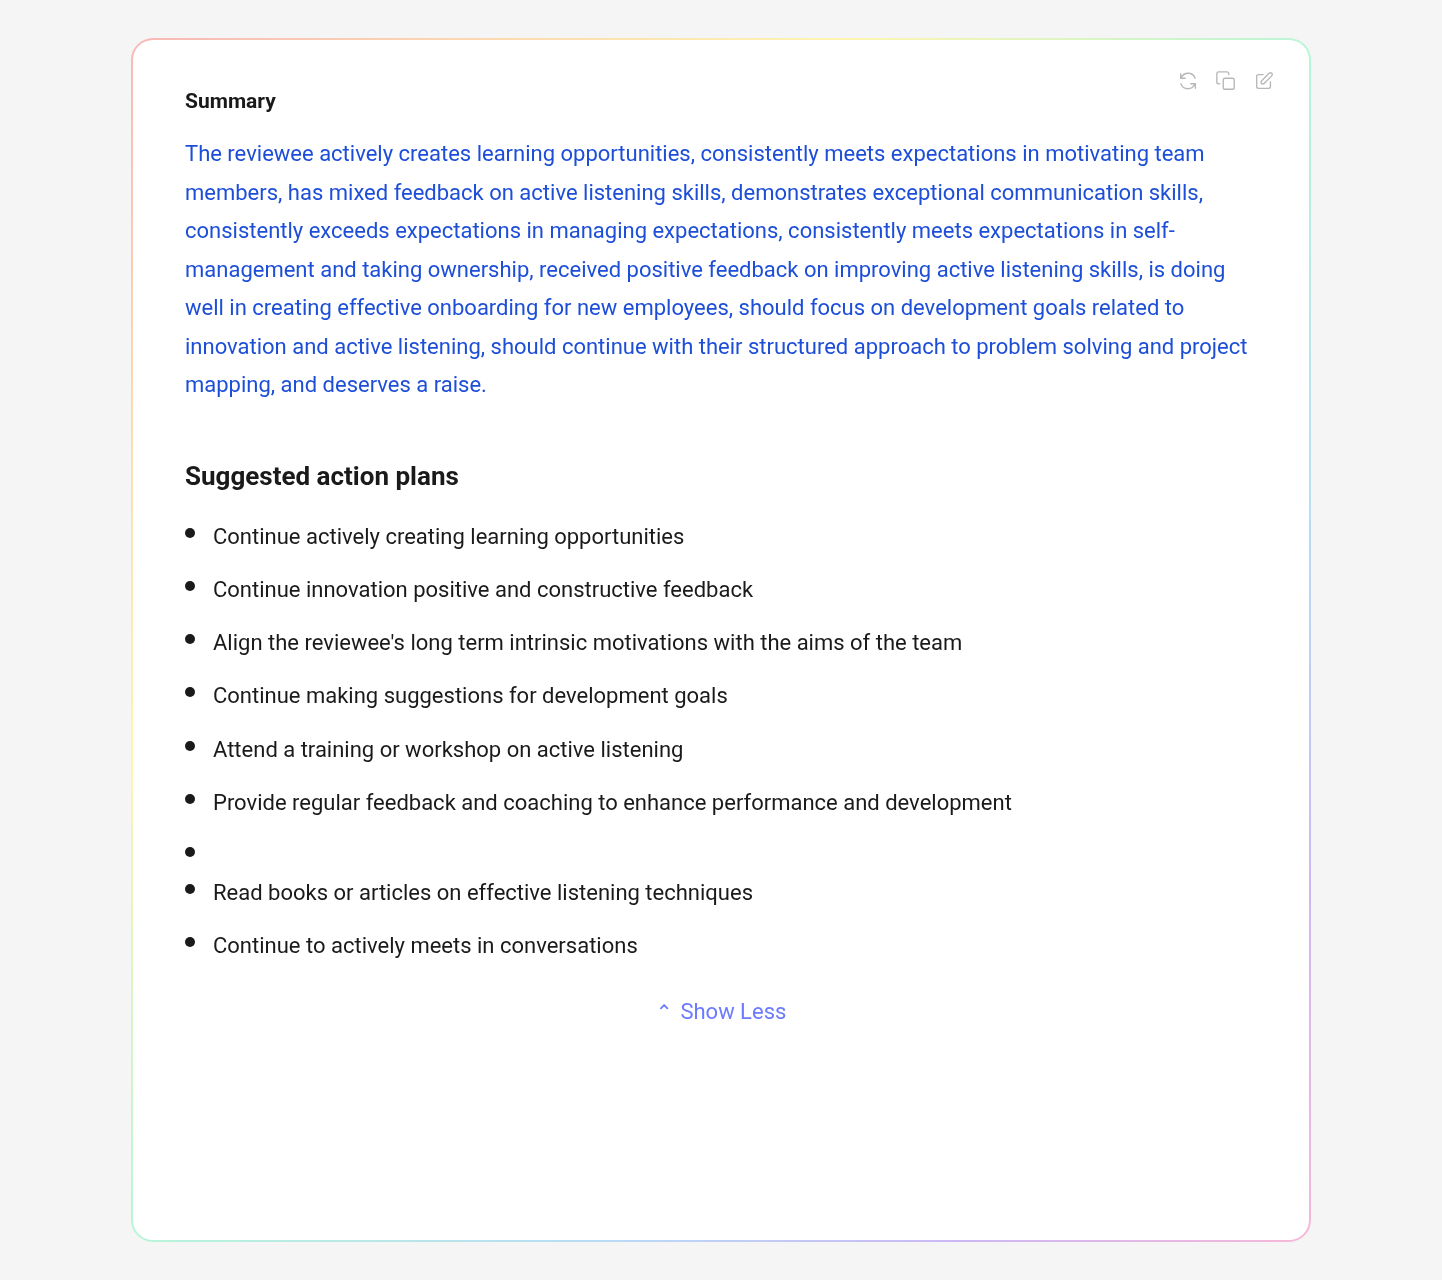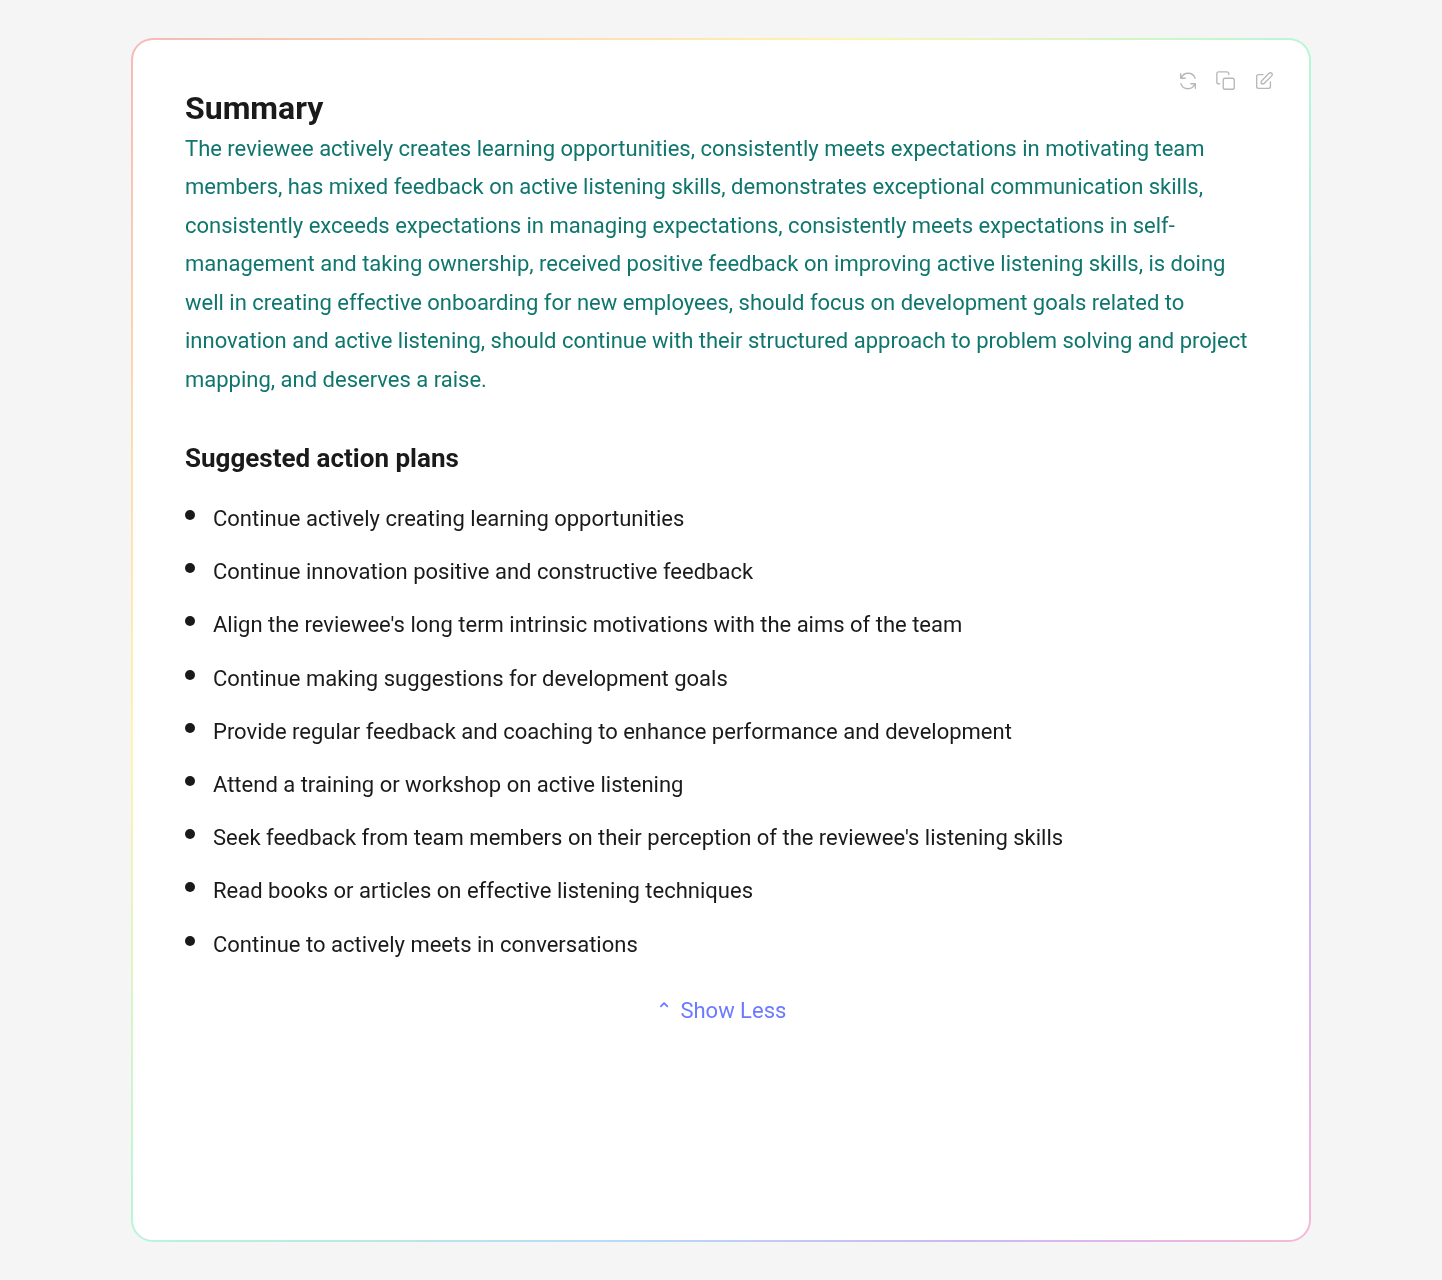--- a/index.html
+++ b/index.html
@@ -55,31 +55,32 @@
 
     .toolbar-icon svg {
       width: 22px;
       height: 22px;
       fill: none;
       stroke: #b8b8b8;
       stroke-width: 1.5;
     }
 
     .section-title {
-      font-size: 32px;
+      font-size: 21px;
       font-weight: 700;
       color: #1a1a1a;
+      margin-bottom: 20px;
       line-height: 1.3;
     }
 
     .summary-text {
       font-size: 22px;
       line-height: 1.75;
-      color: #0f766e;
-      margin-bottom: 44px;
+      color: #1d4ed8;
+      margin-bottom: 56px;
     }
 
     .action-plans-title {
       font-size: 26px;
       font-weight: 700;
       color: #1a1a1a;
       margin-bottom: 28px;
     }
 
     .action-list {
@@ -175,29 +176,28 @@
         <li>
           <span class="bullet"></span>
           <span>Align the reviewee's long term intrinsic motivations with the aims of the team</span>
         </li>
         <li>
           <span class="bullet"></span>
           <span>Continue making suggestions for development goals</span>
         </li>
         <li>
           <span class="bullet"></span>
+          <span>Attend a training or workshop on active listening</span>
+        </li>
+        <li>
+          <span class="bullet"></span>
           <span>Provide regular feedback and coaching to enhance performance and development</span>
         </li>
         <li>
           <span class="bullet"></span>
-          <span>Attend a training or workshop on active listening</span>
-        </li>
-        <li>
-          <span class="bullet"></span>
-          <span>Seek feedback from team members on their perception of the reviewee's listening skills</span>
         </li>
         <li>
           <span class="bullet"></span>
           <span>Read books or articles on effective listening techniques</span>
         </li>
         <li>
           <span class="bullet"></span>
           <span>Continue to actively meets in conversations</span>
         </li>
       </ul>

